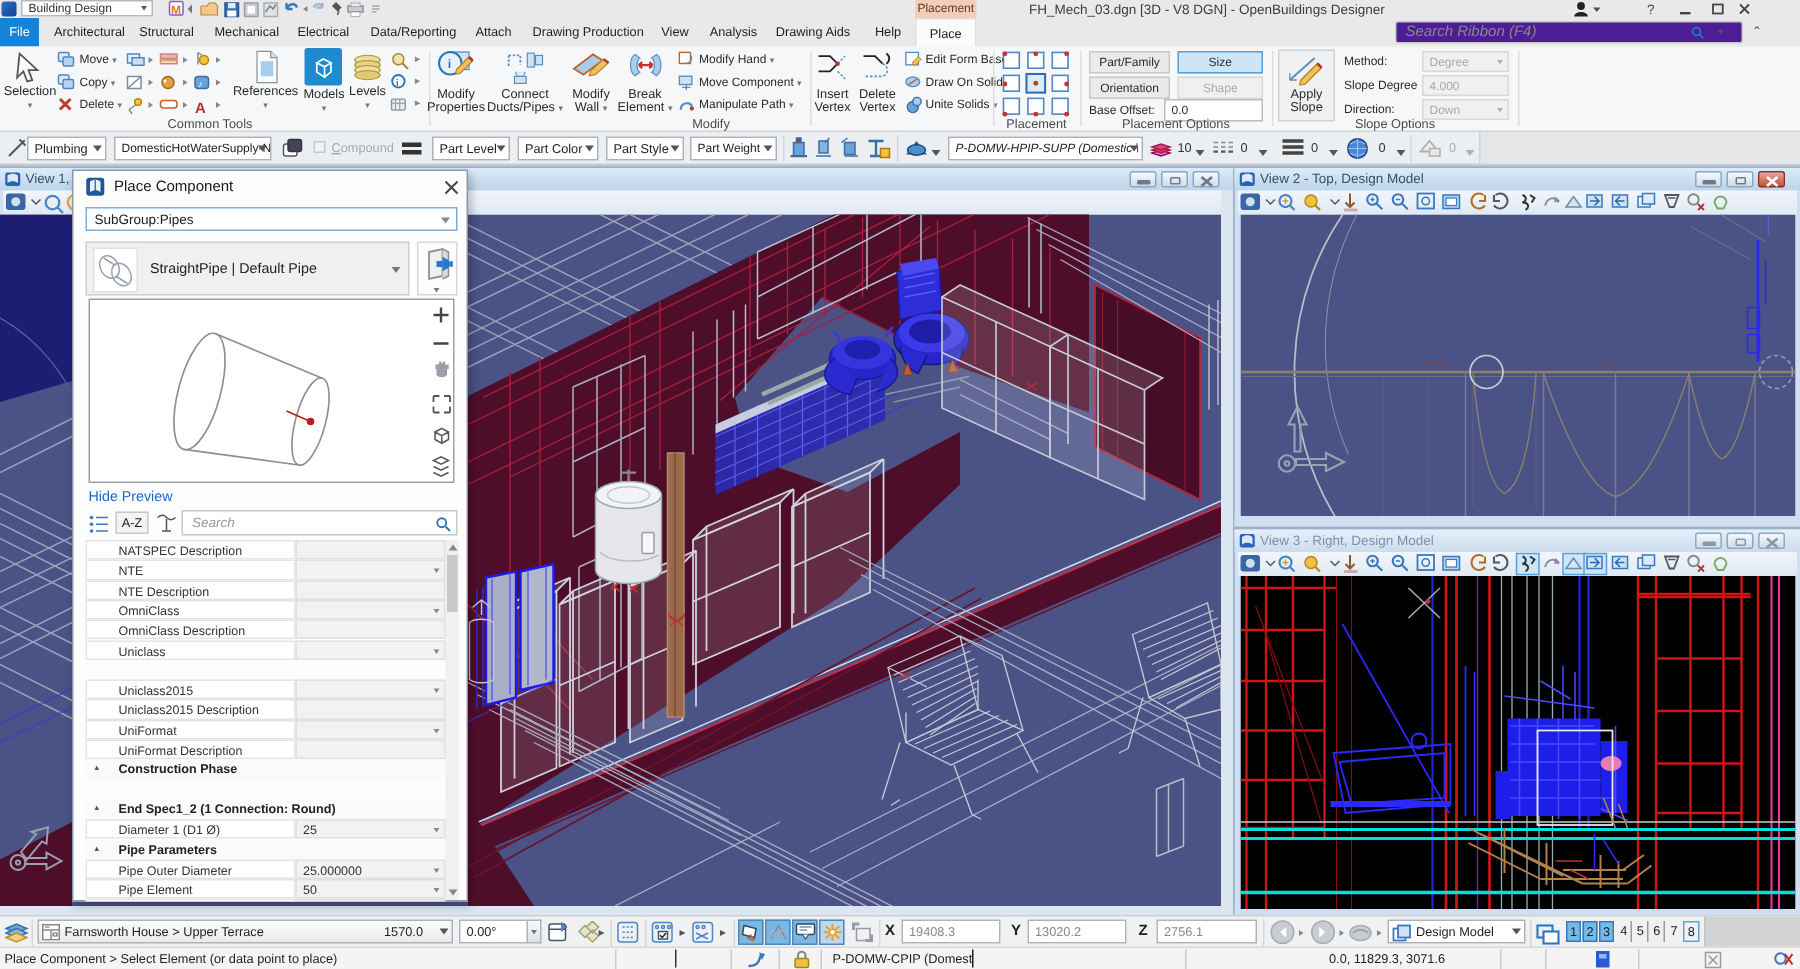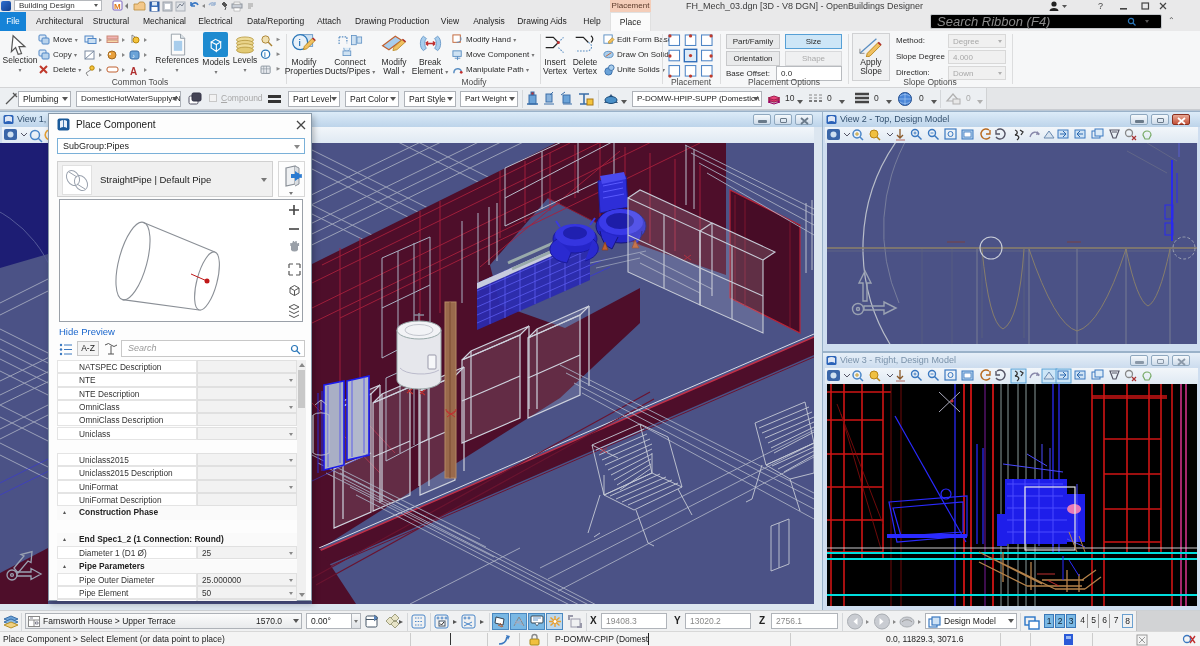--- a/index.html
+++ b/index.html
@@ -86,21 +86,21 @@
     <div class="tab" style="left:143px;width:40px;">Mechanical</div>
     <div class="tab" style="left:198px;width:35px;">Electrical</div>
     <div class="tab" style="left:247px;width:55px;">Data/Reporting</div>
     <div class="tab" style="left:315px;width:28px;">Attach</div>
     <div class="tab" style="left:355px;width:70px;">Drawing Production</div>
     <div class="tab" style="left:436px;width:28px;">View</div>
     <div class="tab" style="left:472px;width:34px;">Analysis</div>
     <div class="tab" style="left:517px;width:50px;">Drawing Aids</div>
     <div class="tab" style="left:578px;width:28px;">Help</div>
     <div class="tab" style="left:610px;width:41px;background:#fbfbfb;border:1px solid #e0e0e0;border-bottom:none;">Place</div>
-    <div class="abs" style="left:930px;top:2px;width:232px;height:15px;background:#000000;border:1px solid #c5c8cc;border-radius:2px;font-style:italic;color:#8a8a8a;font-size:13px;line-height:13px;padding-left:6px;">Search Ribbon (F4)
+    <div class="abs" style="left:930px;top:2px;width:232px;height:15px;background:#4c1d95;border:1px solid #c5c8cc;border-radius:2px;font-style:italic;color:#8a8a8a;font-size:10px;line-height:13px;padding-left:6px;">Search Ribbon (F4)
       <svg class="abs" style="right:24px;top:2px;" width="10" height="10">
           <circle cx="4" cy="4" r="2.6" fill="none" stroke="#2a76b8" stroke-width="1.2"></circle>
           <path d="M6 6 l2.5 2.5" stroke="#2a76b8" stroke-width="1.2"></path>
         </svg>
       <span style="position:absolute;right:12px;top:5px;border-left:2.5px solid transparent;border-right:2.5px solid transparent;border-top:3.5px solid #555;"></span>
     </div>
     <div class="abs" style="left:1168px;top:4px;width:10px;height:10px;color:#555;font-size:8px;">⌃</div>
   </div>
   <div id="ribbon">
 
@@ -350,21 +350,21 @@
           <path d="M53 3 h10 m-5 0 v10 m-4 0 h8" stroke-width="1.6"></path>
           <rect x="61" y="8" width="6" height="6" fill="#f5c43c" stroke="#a87818"></rect>
         </g>
     </svg>
     <div class="vsep" style="left:598px;"></div>
     <svg class="abs" style="left:603px;top:4px;" width="16" height="14" viewBox="0 0 16 14">
         <path d="M1 11 L8 2 l7 9 z" fill="#3a5a80"></path>
         <ellipse cx="8" cy="8" rx="6" ry="3.5" fill="#4a90c8" stroke="#1a4a78"></ellipse>
       </svg>
     <div class="abs" style="left:621px;top:8px;"><span style="border-left:3px solid transparent;border-right:3px solid transparent;border-top:4px solid #555;display:inline-block;"></span></div>
-    <div class="combo" style="left:632px;top:3px;width:130px;font-size:8px;">P-DOMW-HPIP-SUPP (Domestic \<span class="cv"></span></div>
+    <div class="combo" style="left:632px;top:3px;width:130px;font-size:8px;font-style:italic;">P-DOMW-HPIP-SUPP (Domestic \<span class="cv"></span></div>
     <svg class="abs" style="left:766px;top:3px;" width="16" height="16" viewBox="0 0 16 16">
         <path d="M2 11 l6 -2 6 2 -6 2 z" fill="#c89ab0" stroke="#906"></path>
         <path d="M2 9 l6 -2 6 2 -6 2 z" fill="#e0336e" stroke="#a02050"></path>
         <path d="M2 7 l6 -2 6 2 -6 2 z" fill="#e8447a" stroke="#a02050"></path>
       </svg>
     <div class="abs" style="left:785px;top:5px;">10</div>
     <div class="abs" style="left:797px;top:8px;"><span style="border-left:3px solid transparent;border-right:3px solid transparent;border-top:4px solid #555;display:inline-block;"></span></div>
     <svg class="abs" style="left:808px;top:5px;" width="16" height="12" viewBox="0 0 16 12">
         <path d="M1 2 h14 M1 5 h14" stroke="#888" stroke-width="1" stroke-dasharray="3 2"></path>
         <path d="M1 8 h3 M6 8 h3 M11 8 h3" stroke="#555" stroke-width="1.5"></path>

